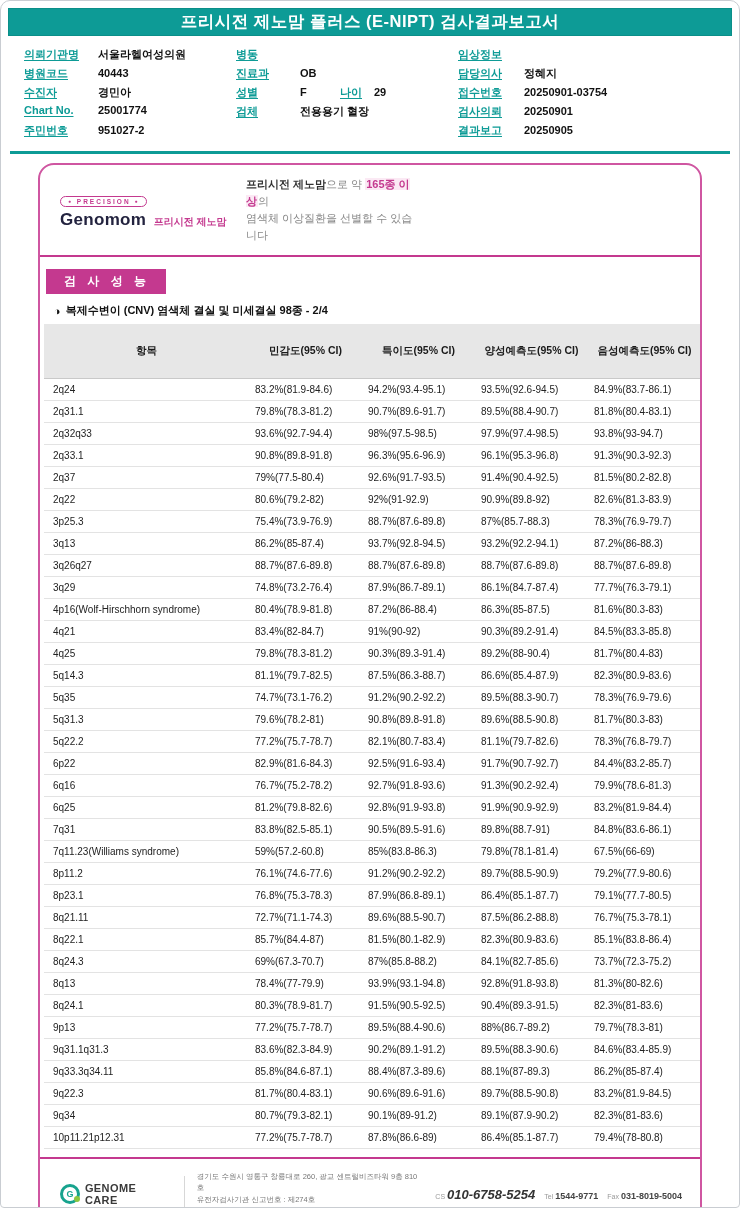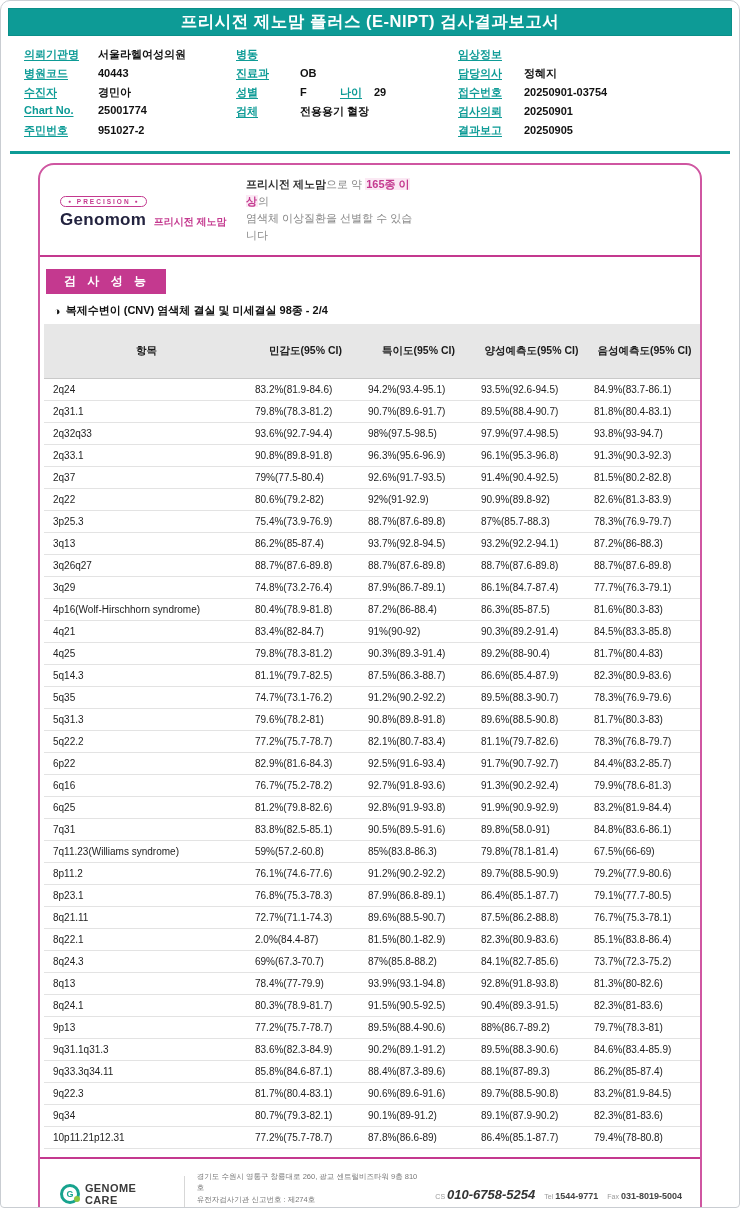--- a/index.html
+++ b/index.html
@@ -414,21 +414,21 @@
               <td class="c-item">6q25</td>
               <td class="c-val">81.2%(79.8-82.6)</td>
               <td class="c-val">92.8%(91.9-93.8)</td>
               <td class="c-val">91.9%(90.9-92.9)</td>
               <td class="c-val">83.2%(81.9-84.4)</td>
             </tr>
             <tr>
               <td class="c-item">7q31</td>
               <td class="c-val">83.8%(82.5-85.1)</td>
               <td class="c-val">90.5%(89.5-91.6)</td>
-              <td class="c-val">89.8%(58.0-91)</td>
+              <td class="c-val">89.8%(88.7-91)</td>
               <td class="c-val">84.8%(83.6-86.1)</td>
             </tr>
             <tr>
               <td class="c-item">7q11.23(Williams syndrome)</td>
               <td class="c-val">59%(57.2-60.8)</td>
               <td class="c-val">85%(83.8-86.3)</td>
               <td class="c-val">79.8%(78.1-81.4)</td>
               <td class="c-val">67.5%(66-69)</td>
             </tr>
             <tr>
@@ -447,21 +447,21 @@
             </tr>
             <tr>
               <td class="c-item">8q21.11</td>
               <td class="c-val">72.7%(71.1-74.3)</td>
               <td class="c-val">89.6%(88.5-90.7)</td>
               <td class="c-val">87.5%(86.2-88.8)</td>
               <td class="c-val">76.7%(75.3-78.1)</td>
             </tr>
             <tr>
               <td class="c-item">8q22.1</td>
-              <td class="c-val">2.0%(84.4-87)</td>
+              <td class="c-val">85.7%(84.4-87)</td>
               <td class="c-val">81.5%(80.1-82.9)</td>
               <td class="c-val">82.3%(80.9-83.6)</td>
               <td class="c-val">85.1%(83.8-86.4)</td>
             </tr>
             <tr>
               <td class="c-item">8q24.3</td>
               <td class="c-val">69%(67.3-70.7)</td>
               <td class="c-val">87%(85.8-88.2)</td>
               <td class="c-val">84.1%(82.7-85.6)</td>
               <td class="c-val">73.7%(72.3-75.2)</td>

